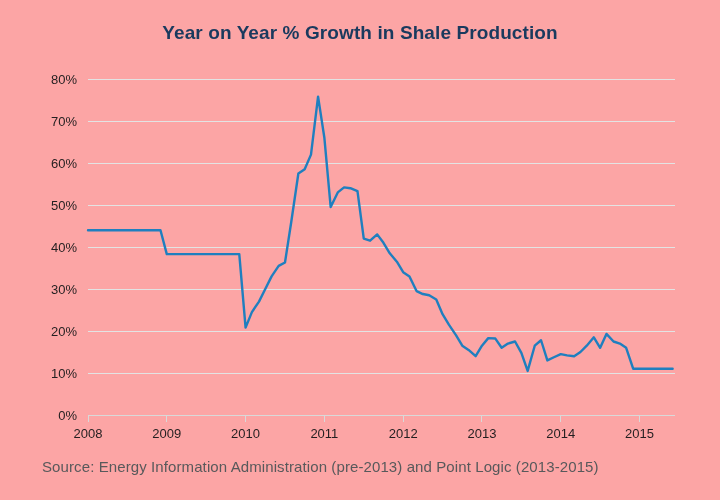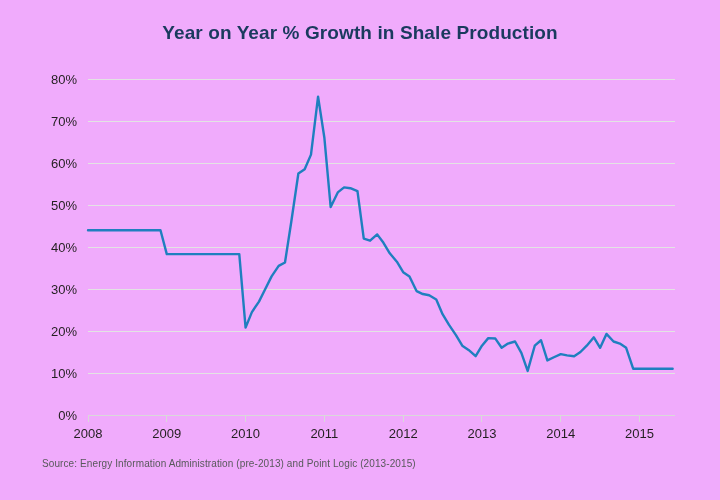--- a/index.html
+++ b/index.html
@@ -10,21 +10,21 @@
   body {
     width: 720px;
     height: 500px;
     overflow: hidden;
     font-family: "Liberation Sans", sans-serif;
   }
   #chart-root {
     position: relative;
     width: 720px;
     height: 500px;
-    background: #f0abfc;
+    background: #fca5a5;
   }
   #chart-title {
     position: absolute;
     left: 0;
     top: 22px;
     width: 720px;
     text-align: center;
     font-size: 19px;
     font-weight: bold;
     color: #1a3a5e;
@@ -32,21 +32,21 @@
   }
   #plot-svg {
     position: absolute;
     left: 0;
     top: 0;
   }
   #source-note {
     position: absolute;
     left: 42px;
     top: 458px;
-    font-size: 10px;
+    font-size: 15px;
     color: #58595b;
     letter-spacing: 0.1px;
   }
   .ytick-label {
     font-family: "Liberation Sans", sans-serif;
     font-size: 13px;
     fill: #231f20;
   }
   .xtick-label {
     font-family: "Liberation Sans", sans-serif;

